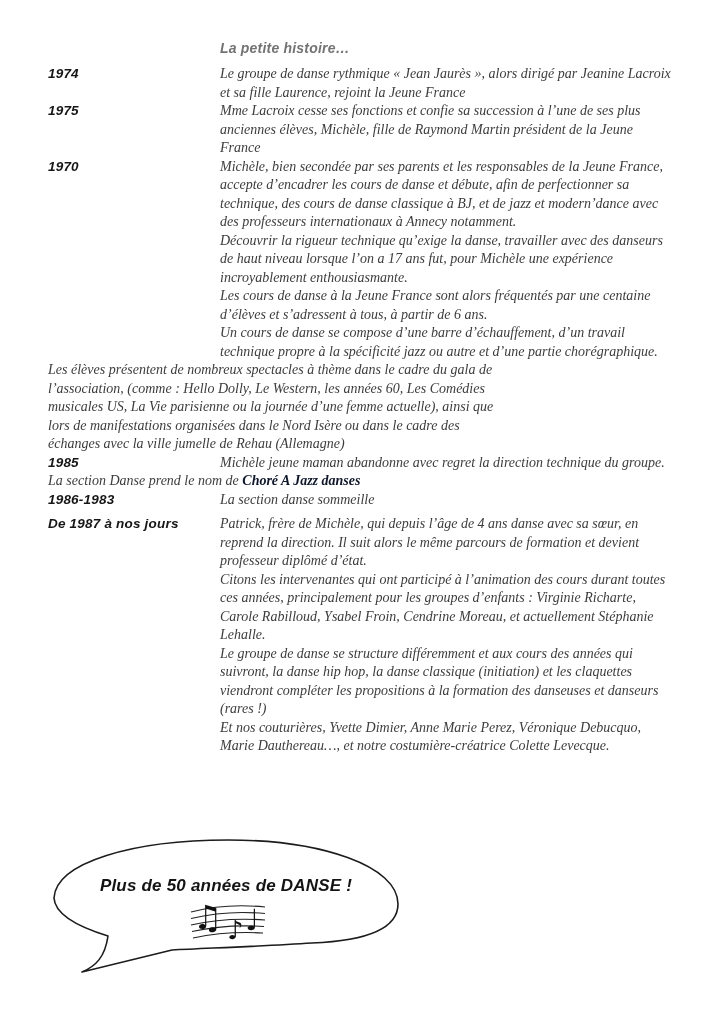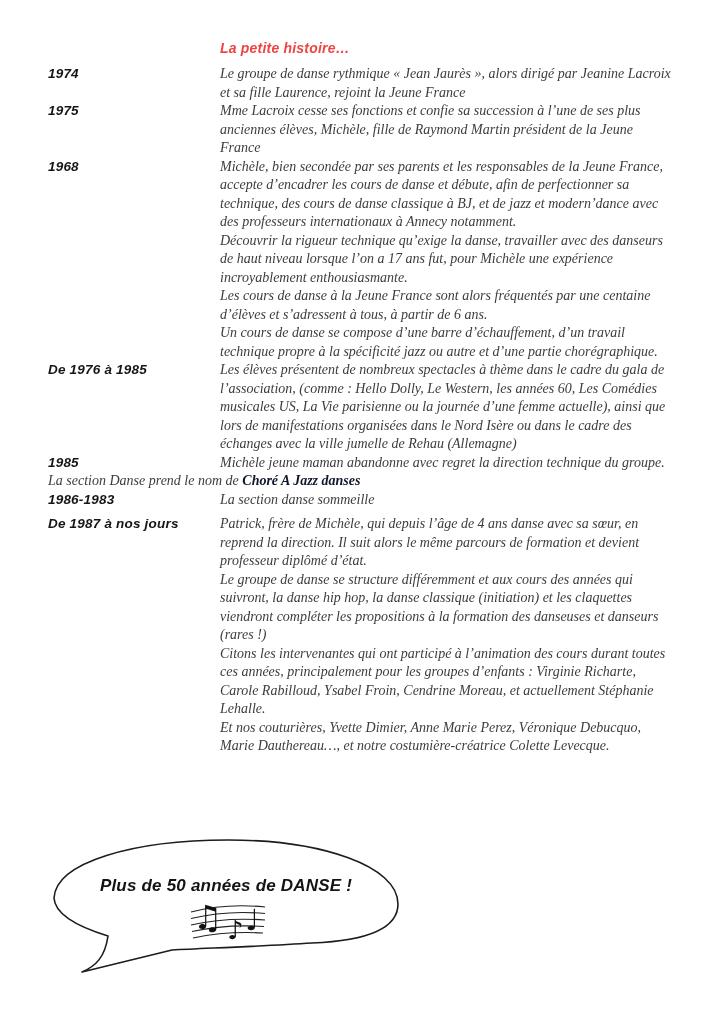--- a/index.html
+++ b/index.html
@@ -12,21 +12,21 @@
   }
   .content {
     position: absolute;
     top: 40px; left: 48px;
     width: 632px;
   }
   .title {
     font-size: 14px;
     font-weight: bold;
     font-style: italic;
-    color: #ef4444;
+    color: #737373;
     letter-spacing: .2px;
     margin: 0 0 9px 172px;
   }
   .row { display: flex; align-items: flex-start; }
   .row-gap { margin-top: 6px; }
   .year {
     flex: 0 0 172px;
     font-size: 13.5px;
     font-weight: bold;
     font-style: italic;
@@ -87,31 +87,30 @@
       </div>
 
       <div class="row">
         <div class="year">1975</div>
         <div class="desc">
           <p>Mme Lacroix cesse ses fonctions et confie sa succession à l’une de ses plus anciennes élèves, Michèle, fille de Raymond Martin président de la Jeune France</p>
         </div>
       </div>
 
       <div class="row">
-        <div class="year">1968</div>
+        <div class="year">1970</div>
         <div class="desc">
           <p>Michèle, bien secondée par ses parents et les responsables de la Jeune France, accepte d’encadrer les cours de danse et débute, afin de perfectionner sa technique, des cours de danse classique à BJ, et de jazz et modern’dance avec des professeurs internationaux à Annecy notamment.</p>
           <p>Découvrir la rigueur technique qu’exige la danse, travailler avec des danseurs de haut niveau lorsque l’on a 17 ans fut, pour Michèle une expérience incroyablement enthousiasmante.</p>
           <p>Les cours de danse à la Jeune France sont alors fréquentés par une centaine d’élèves et s’adressent à tous, à partir de 6 ans.</p>
           <p>Un cours de danse se compose d’une barre d’échauffement, d’un travail technique propre à la spécificité jazz ou autre et d’une partie chorégraphique.</p>
         </div>
       </div>
 
       <div class="row">
-        <div class="year">De 1976 à 1985</div>
         <div class="desc">
           <p>Les élèves présentent de nombreux spectacles à thème dans le cadre du gala de l’association, (comme : Hello Dolly, Le Western, les années 60, Les Comédies musicales US, La Vie parisienne ou la journée d’une femme actuelle), ainsi que lors de manifestations organisées dans le Nord Isère ou dans le cadre des échanges avec la ville jumelle de Rehau (Allemagne)</p>
         </div>
       </div>
 
       <div class="row">
         <div class="year">1985</div>
         <div class="desc">
           <p>Michèle jeune maman abandonne avec regret la direction technique du groupe.</p>
         </div>
@@ -127,22 +126,22 @@
         <div class="year">1986-1983</div>
         <div class="desc">
           <p>La section danse sommeille</p>
         </div>
       </div>
 
       <div class="row row-gap">
         <div class="year">De 1987 à nos jours</div>
         <div class="desc">
           <p>Patrick, frère de Michèle, qui depuis l’âge de 4 ans danse avec sa sœur, en reprend la direction. Il suit alors le même parcours de formation et devient professeur diplômé d’état.</p>
+          <p>Citons les intervenantes qui ont participé à l’animation des cours durant toutes ces années, principalement pour les groupes d’enfants : Virginie Richarte, Carole Rabilloud, Ysabel Froin, Cendrine Moreau, et actuellement Stéphanie Lehalle.</p>
           <p>Le groupe de danse se structure différemment et aux cours des années qui suivront, la danse hip hop, la danse classique (initiation) et les claquettes viendront compléter les propositions à la formation des danseuses et danseurs (rares !)</p>
-          <p>Citons les intervenantes qui ont participé à l’animation des cours durant toutes ces années, principalement pour les groupes d’enfants : Virginie Richarte, Carole Rabilloud, Ysabel Froin, Cendrine Moreau, et actuellement Stéphanie Lehalle.</p>
           <p>Et nos couturières, Yvette Dimier, Anne Marie Perez, Véronique Debucquo, Marie Dauthereau…, et notre costumière-créatrice Colette Levecque.</p>
         </div>
       </div>
 
     </div>
   </div>
 
   <div class="bubble">
     <svg class="bubble-shape" width="352" height="142" viewBox="0 0 352 142" xmlns="http://www.w3.org/2000/svg">
       <path d="M 58 100

